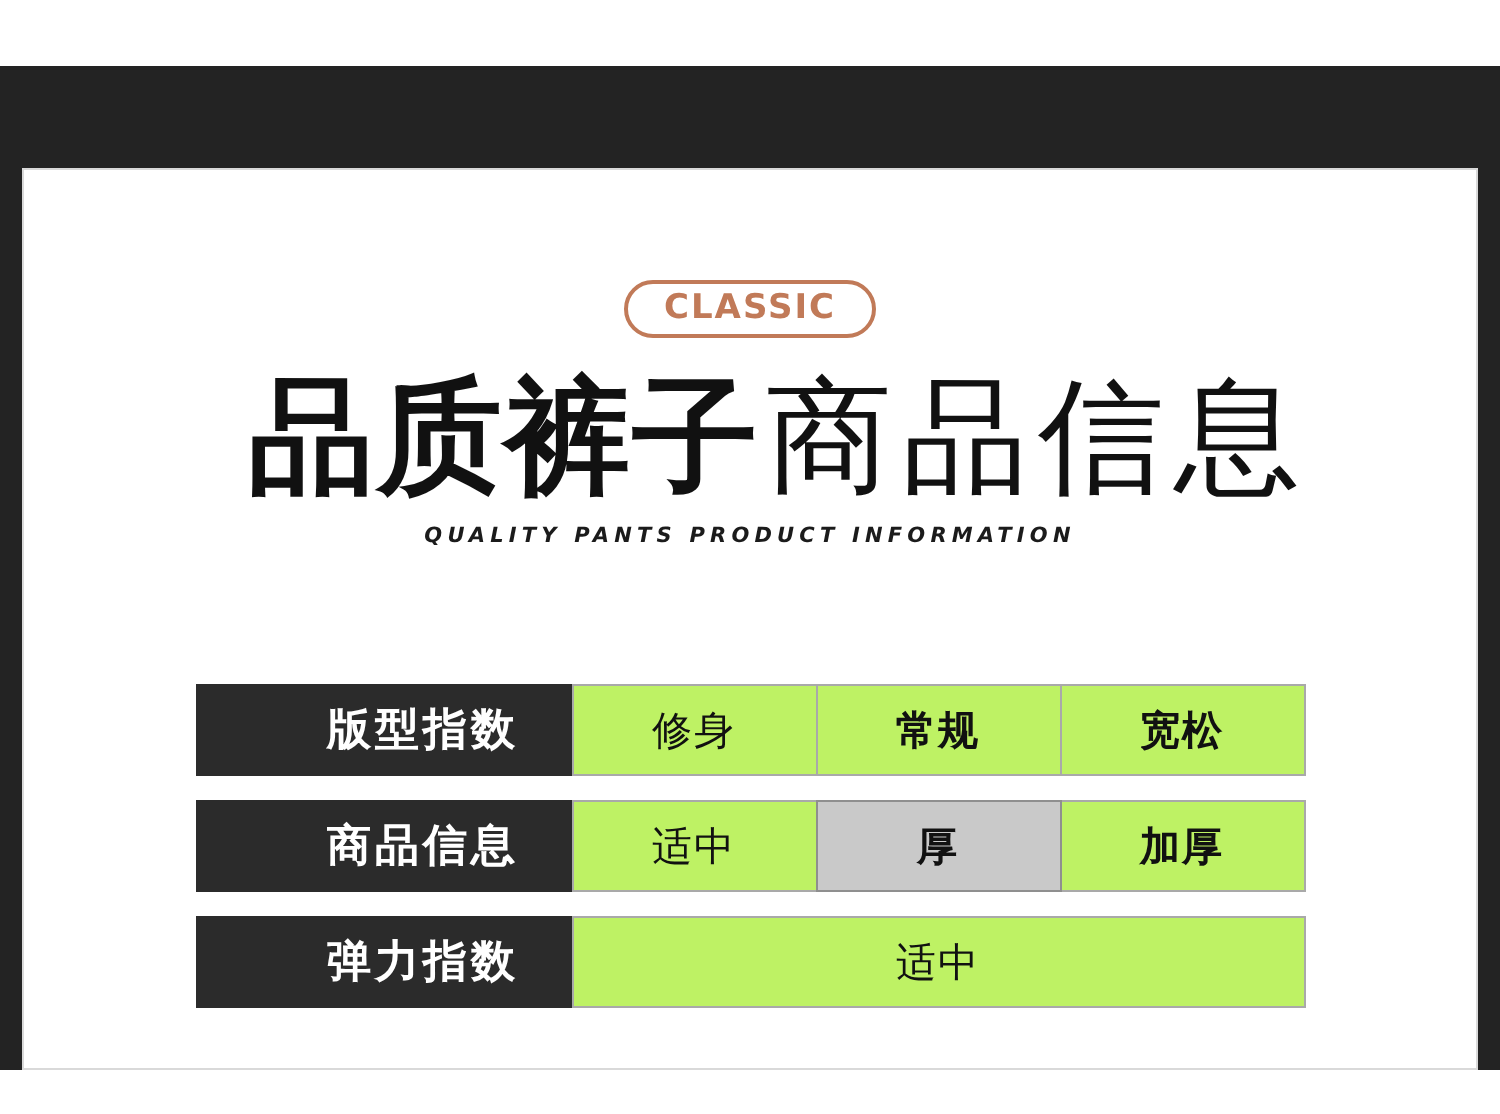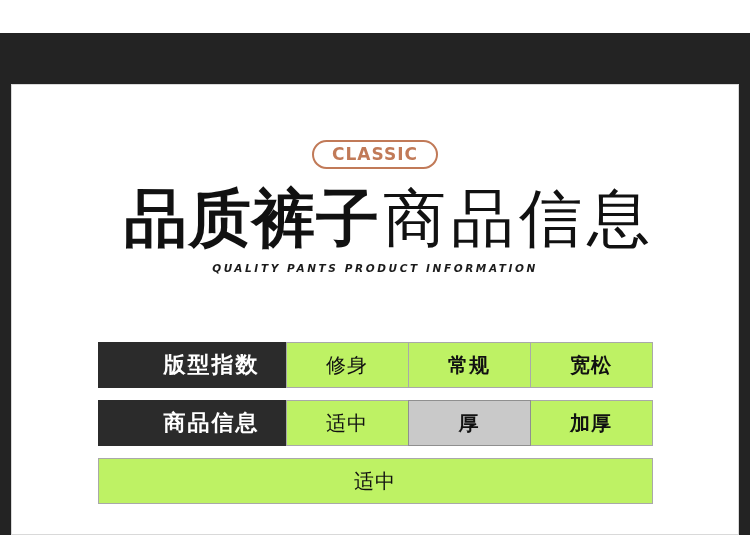--- a/index.html
+++ b/index.html
@@ -145,18 +145,19 @@
         </div>
 
   <div class="spec-row">
     <div class="spec-label">商品信息</div>
           <div class="spec-cell">适中</div>
           <div class="spec-cell selected">厚</div>
           <div class="spec-cell">加厚</div>
         </div>
 
   <div class="spec-row">
+    <div class="spec-label">弹力指数</div>
           <div class="spec-cell">适中</div>
         </div>
 </div>
 
   </div>
 </div>
 
 </body></html>

